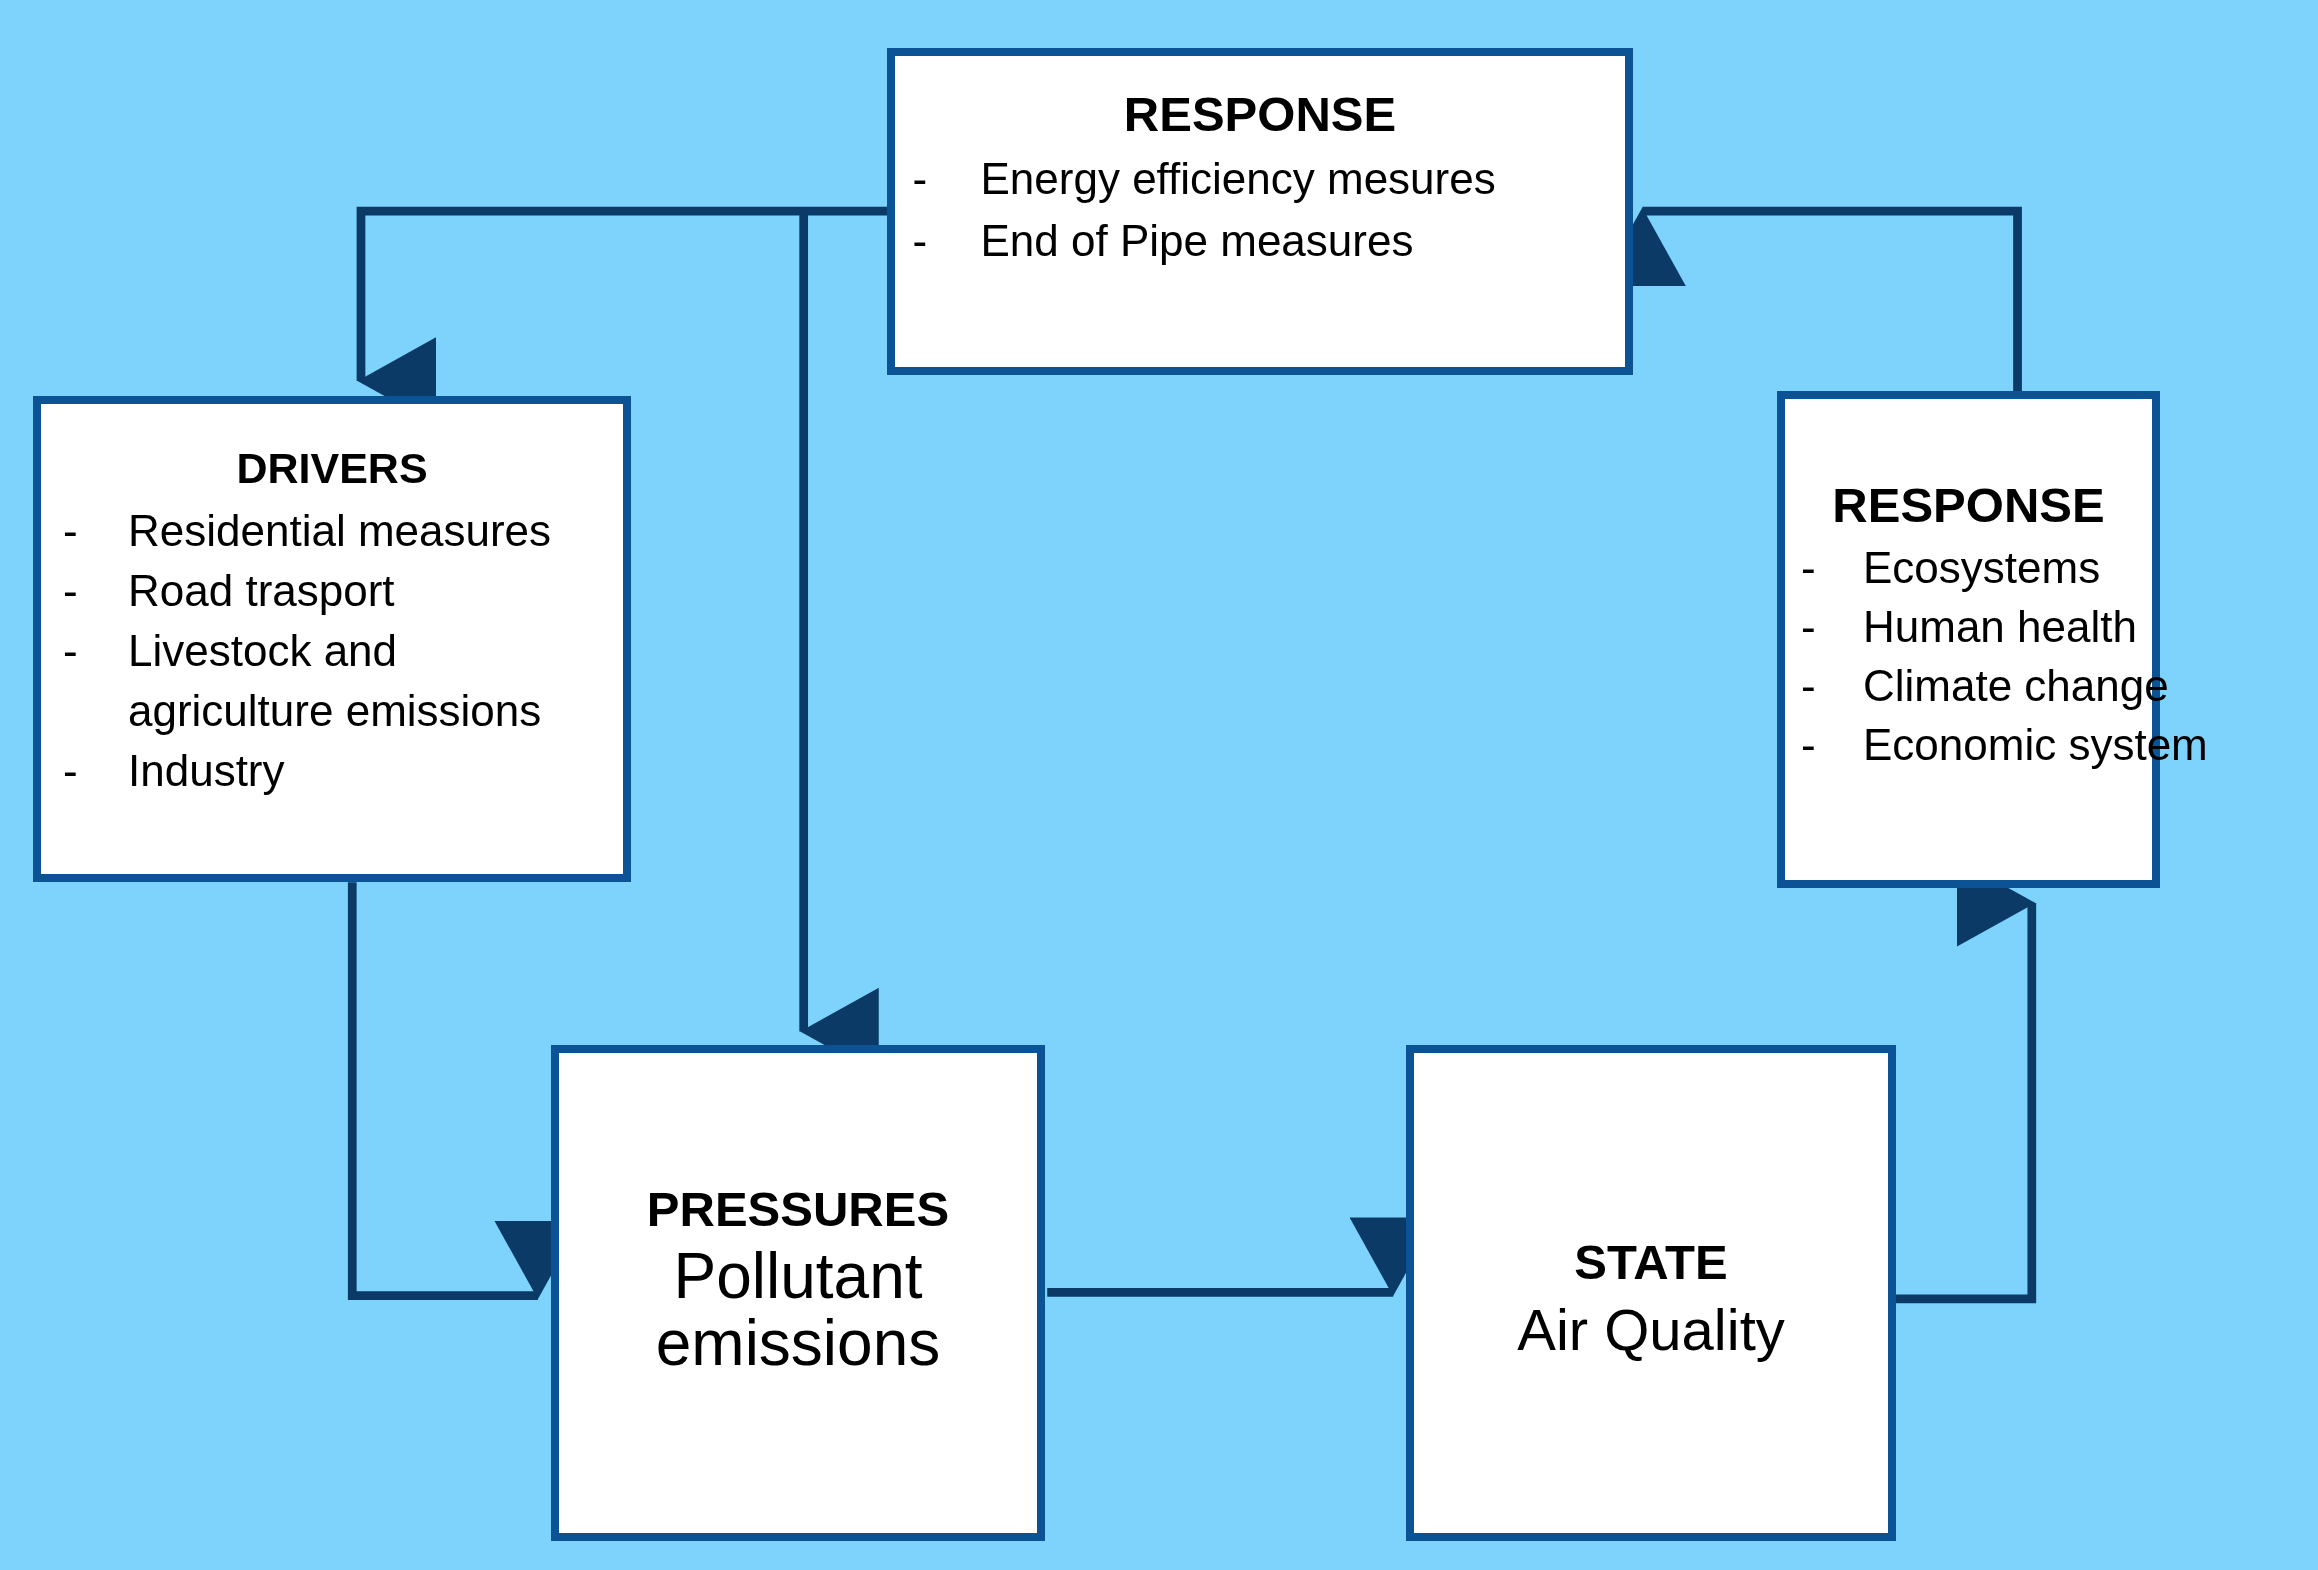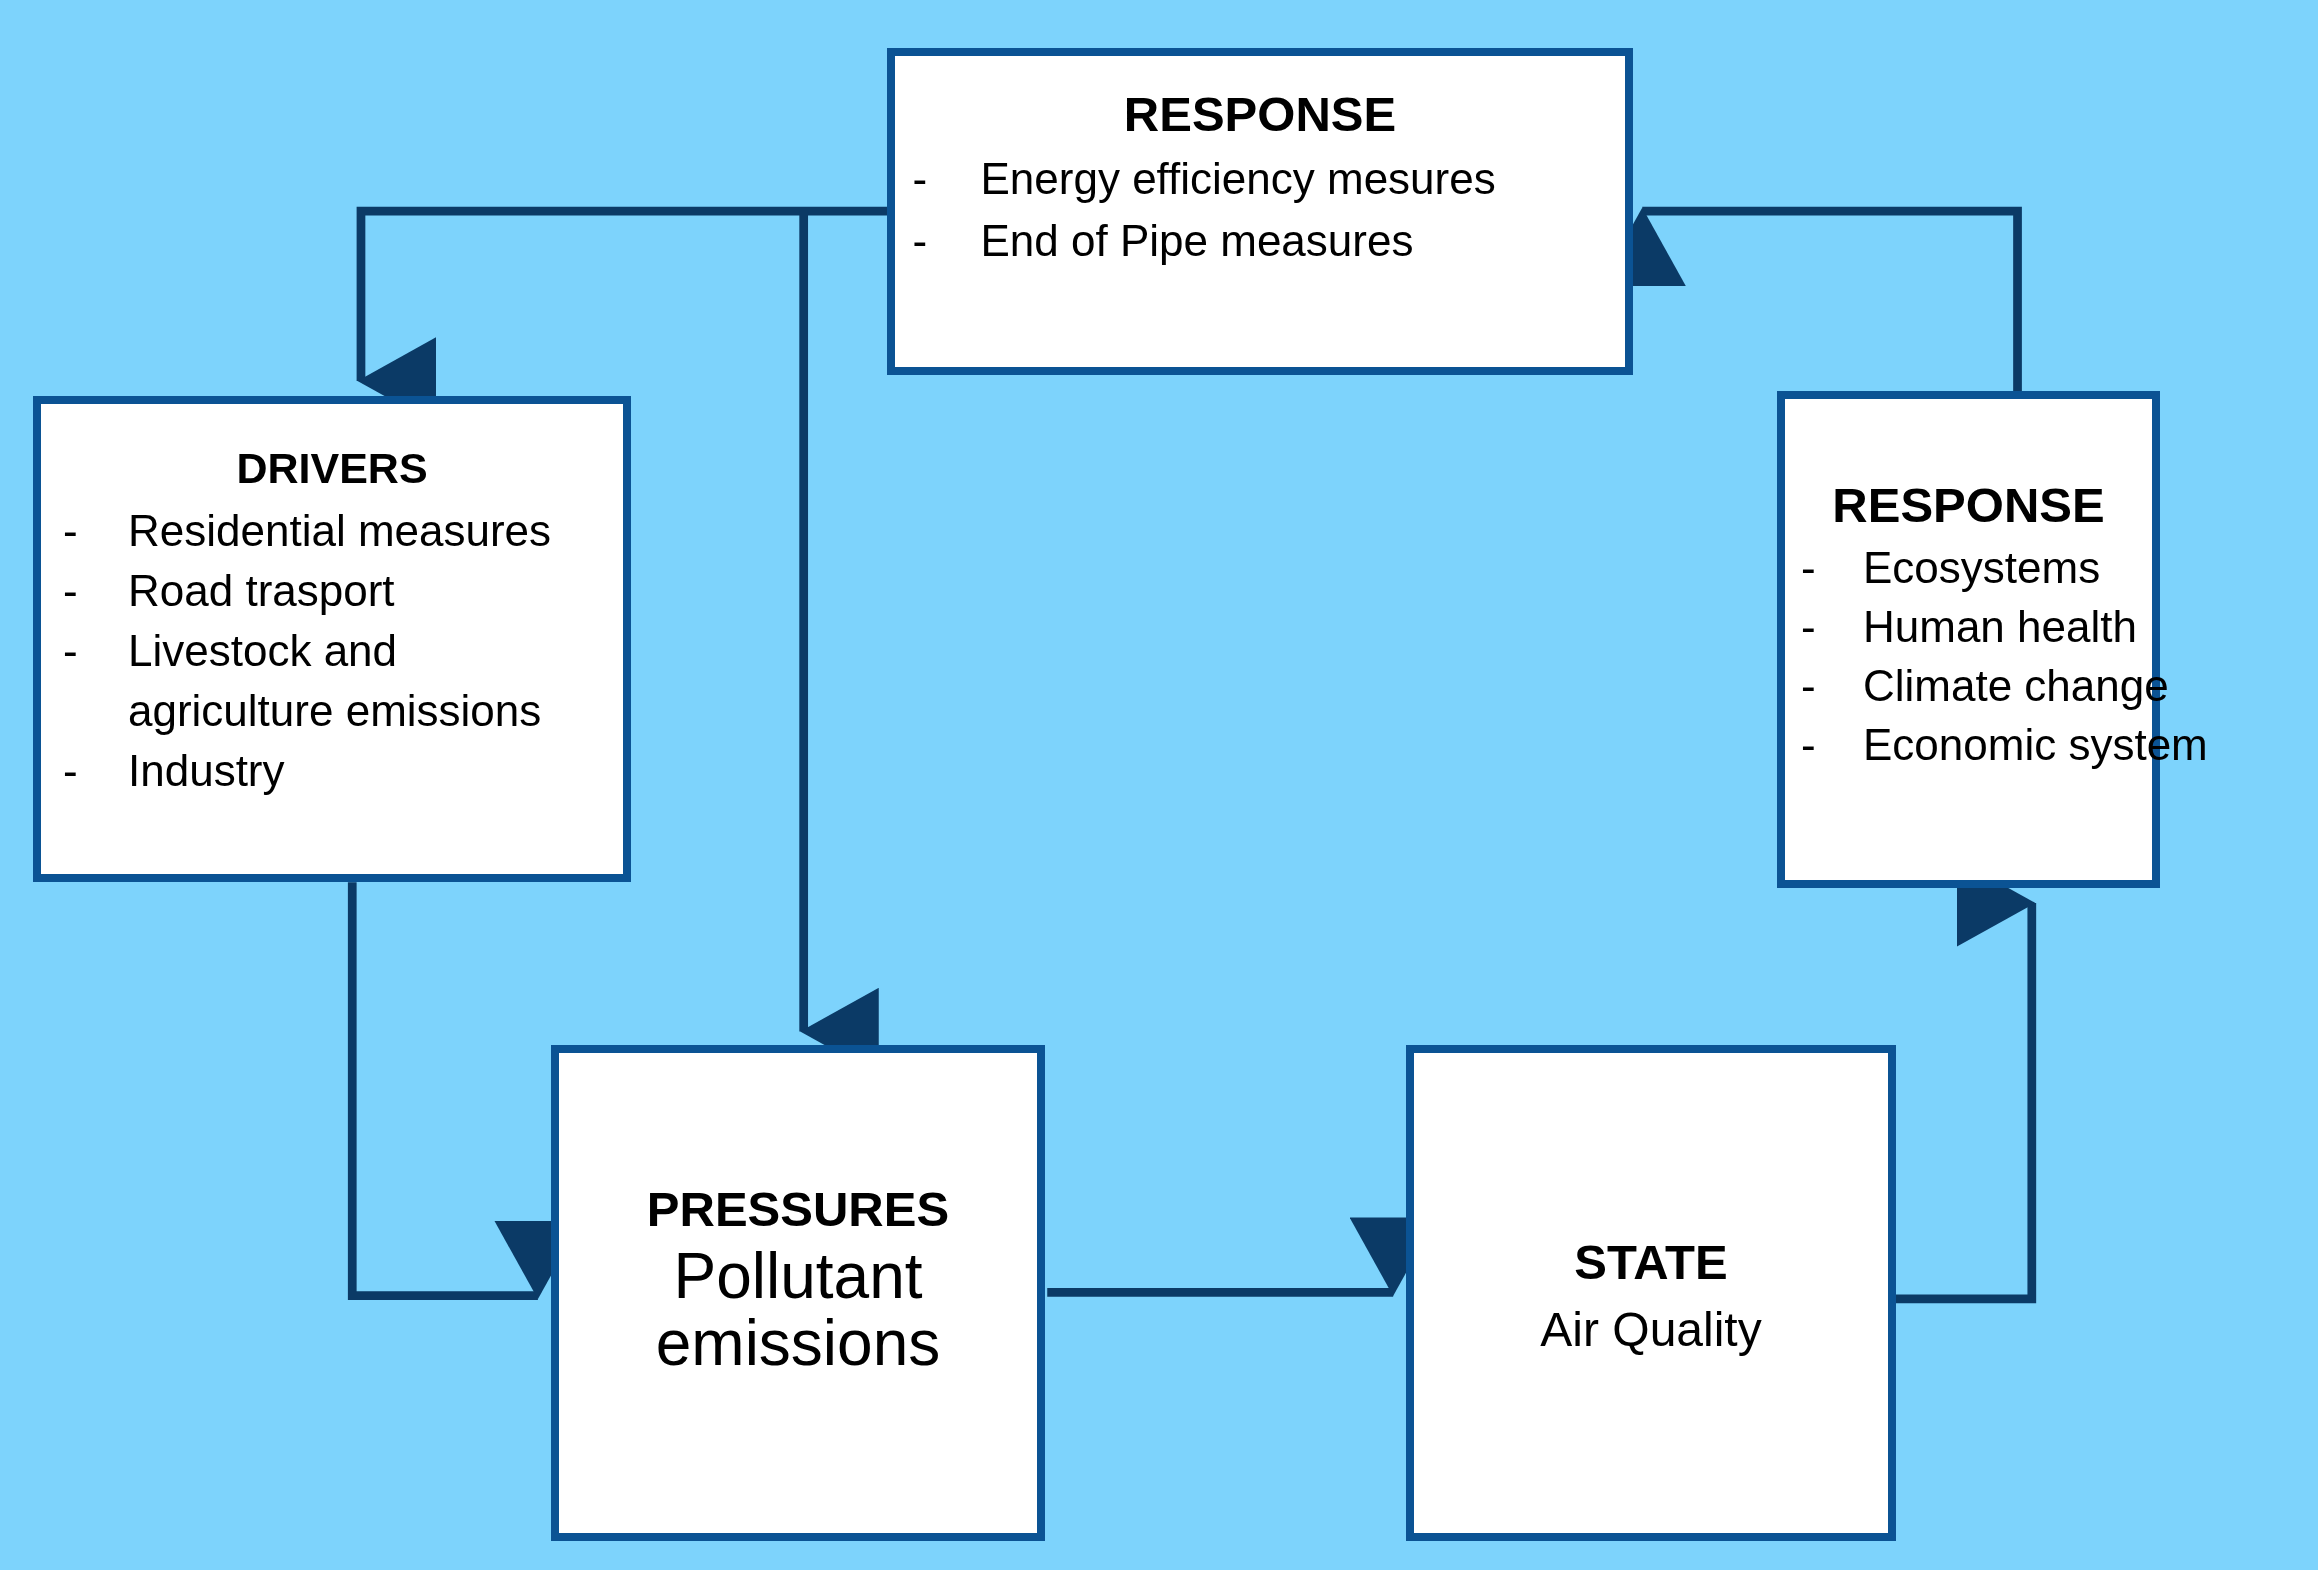--- a/index.html
+++ b/index.html
@@ -75,21 +75,21 @@
   
   #node-pressures{ left:551px; top:1045px; width:494px; height:496px; }
   #node-pressures .stack{ position:absolute; left:0; right:0; top:123px; }
   #node-pressures .node-title{ font-size:49px; line-height:67px; }
   #node-pressures .node-sub{ font-size:64px; line-height:67px; }
 
   
   #node-state{ left:1406px; top:1045px; width:490px; height:496px; }
   #node-state .stack{ position:absolute; left:0; right:0; top:176px; }
   #node-state .node-title{ font-size:49px; line-height:67px; }
-  #node-state .node-sub{ font-size:48px; line-height:67px; }
+  #node-state .node-sub{ font-size:58px; line-height:67px; }
 
   
   #wires{ position:absolute; left:0; top:0; width:2319px; height:1571px; z-index:1; }
 </style>
 </head>
 <body>
 
 <div id="stage">
 
   <svg id="wires" viewBox="0 0 2923 1980" xmlns="http://www.w3.org/2000/svg">

